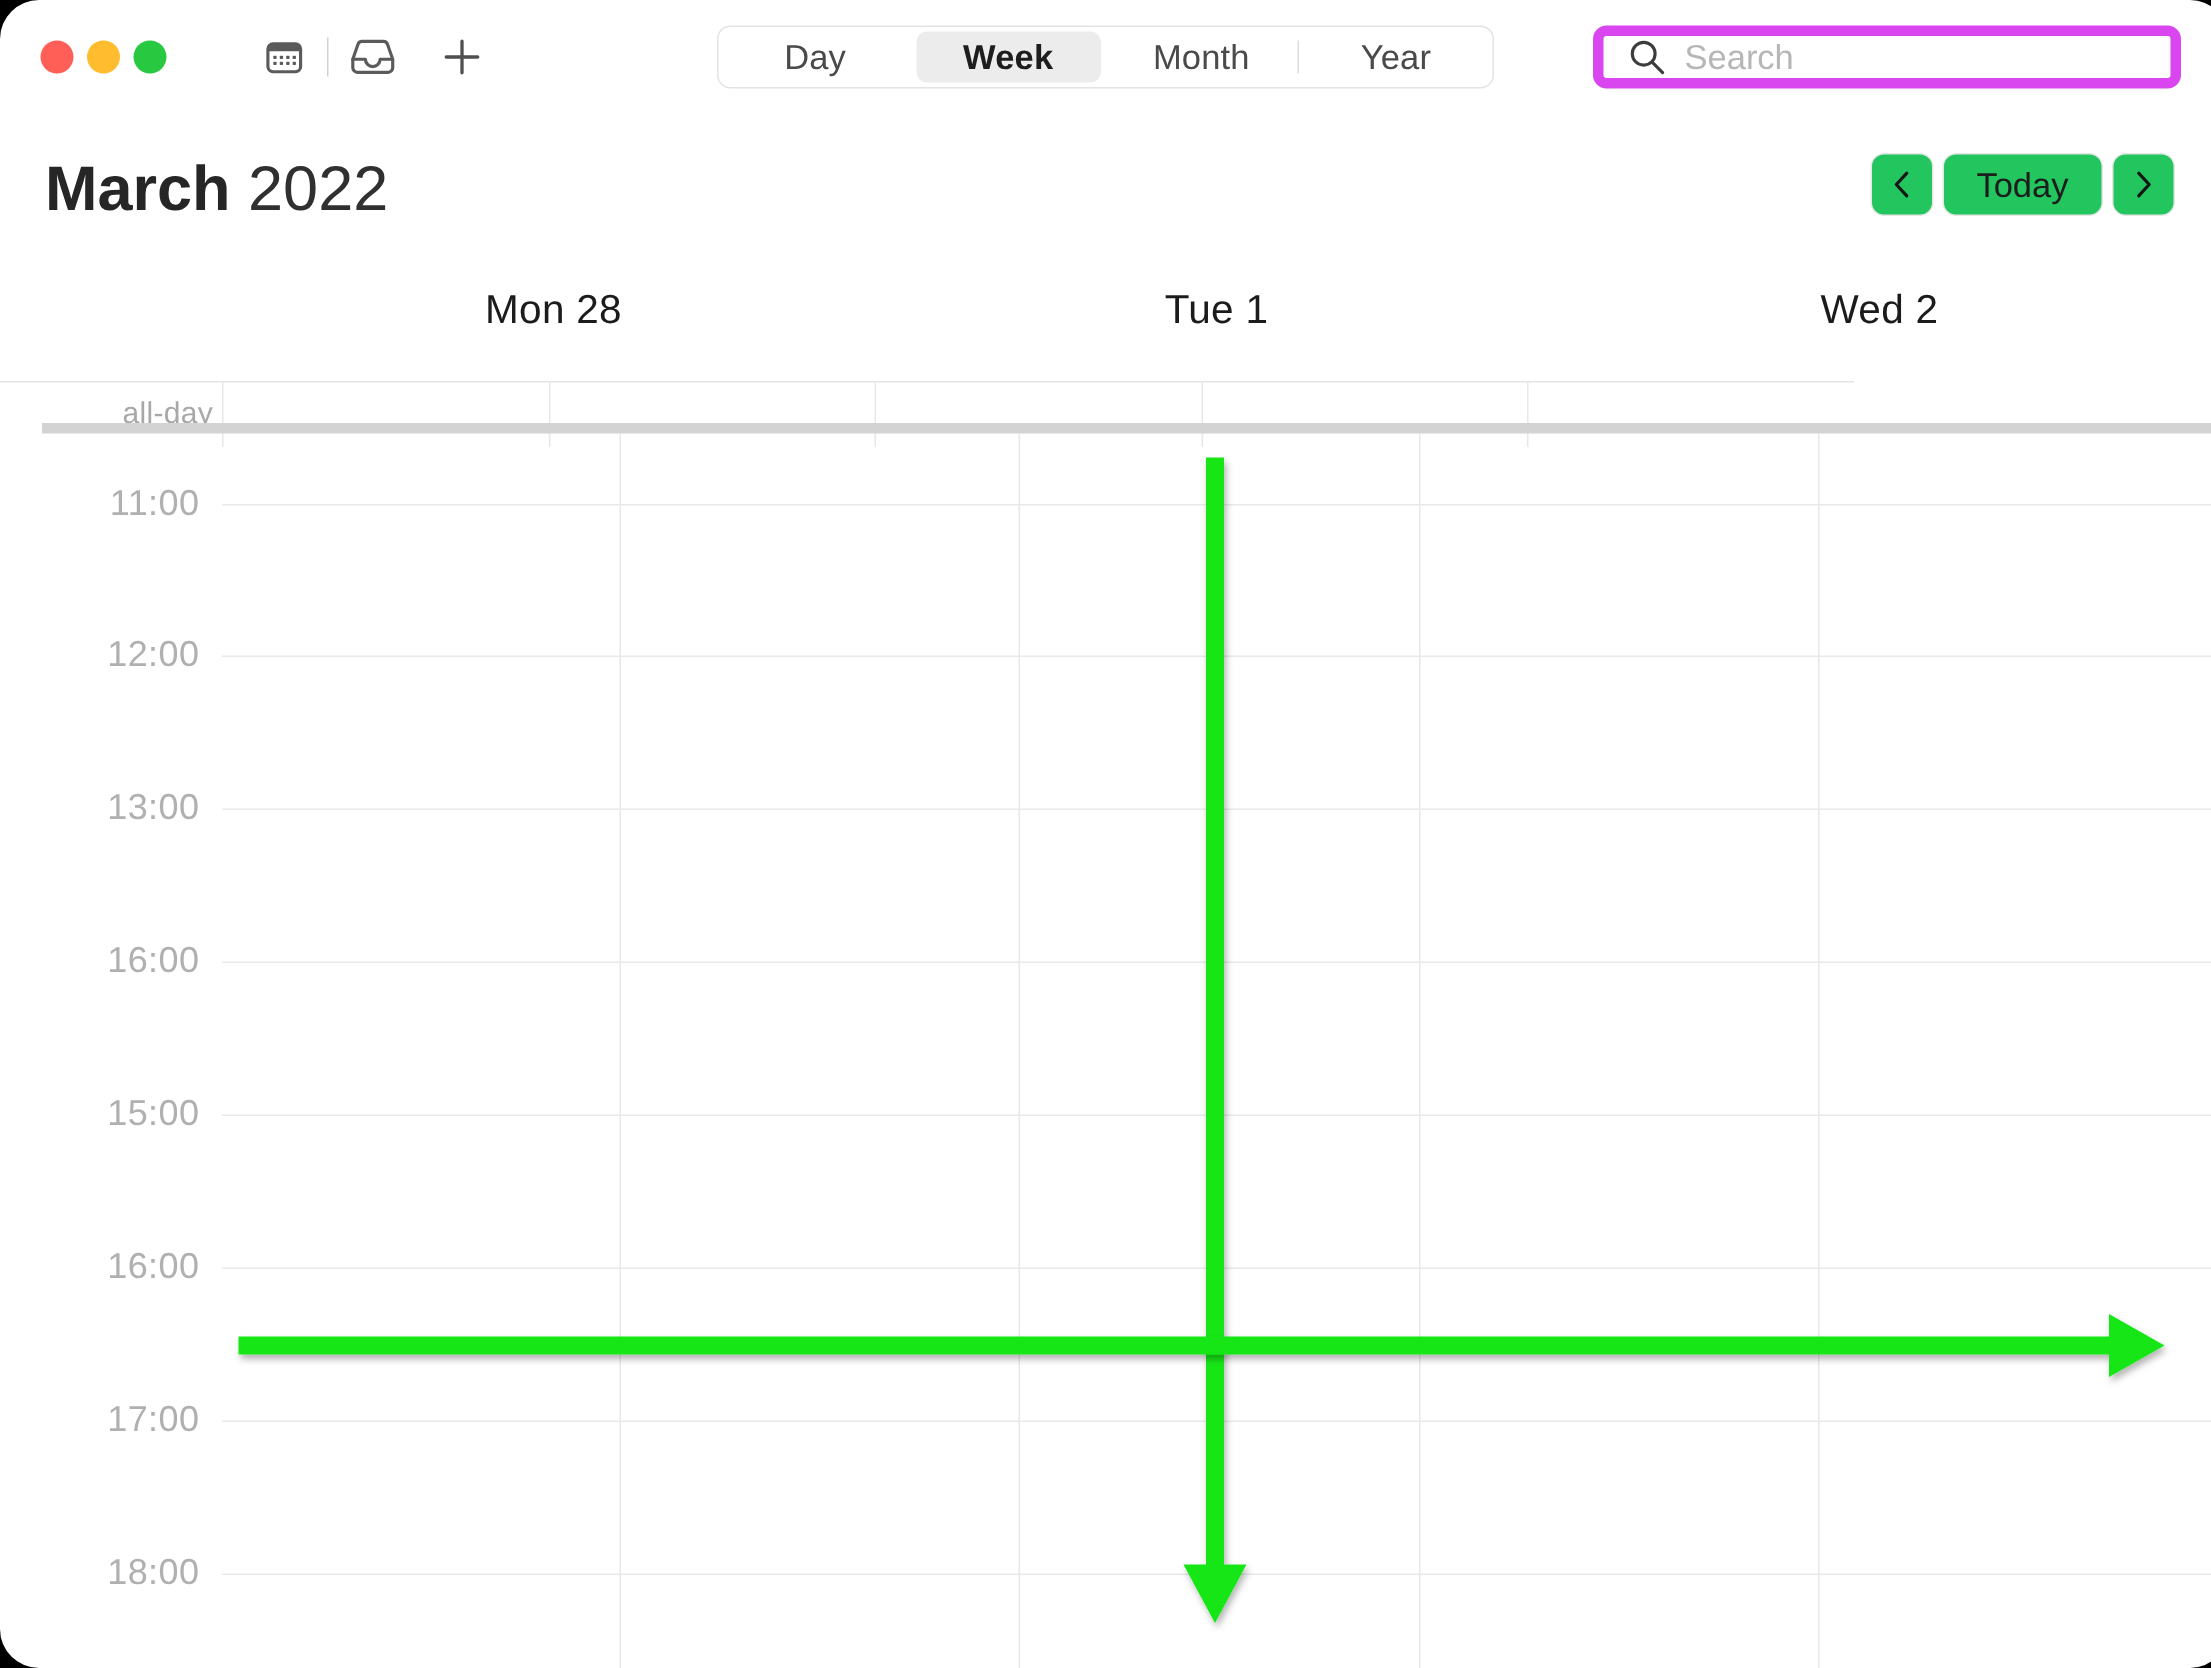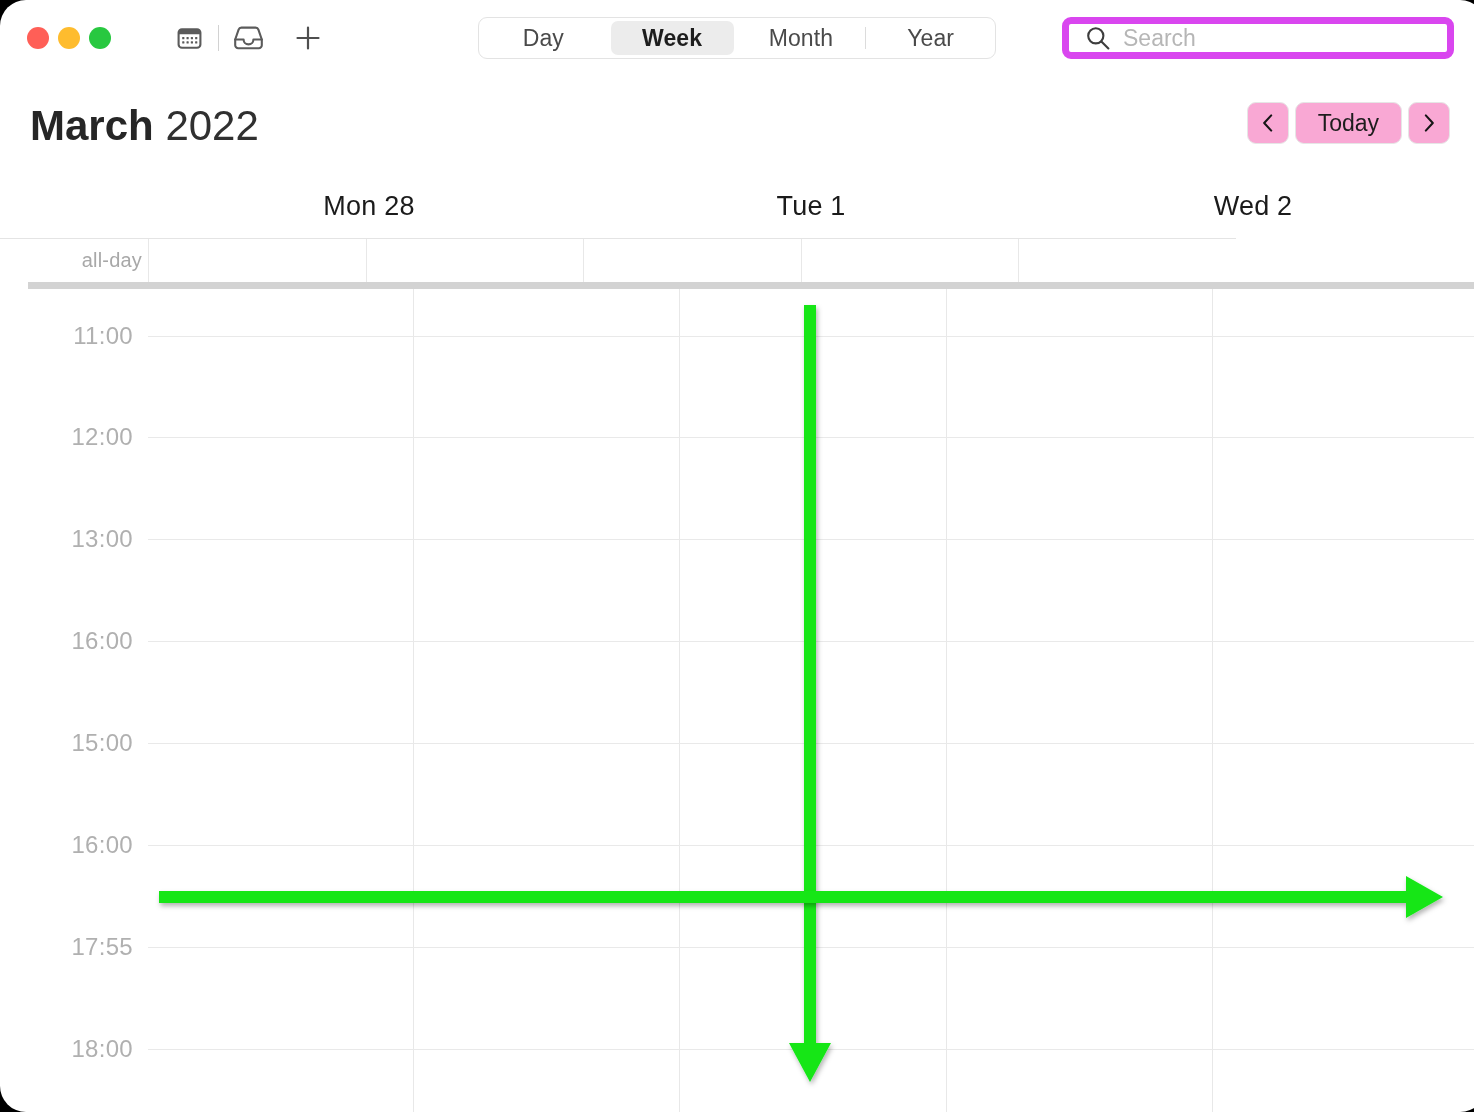--- a/index.html
+++ b/index.html
@@ -169,21 +169,21 @@
     right: 24px;
     top: 12px;
     display: flex;
     align-items: center;
     gap: 6px;
   }
   .nav-btn {
     height: 42px;
     border: 1px solid #e6e6e6;
     border-radius: 9px;
-    background: #f9a8d4;
+    background: #22c55e;
     display: flex;
     align-items: center;
     justify-content: center;
     box-sizing: border-box;
   }
   .nav-arrow { width: 42px; }
   .nav-today {
     padding: 0 22px;
     font-size: 23px;
     color: #1d1d1d;
@@ -206,21 +206,21 @@
     justify-content: center;
     font-size: 27px;
     color: #1b1b1b;
     letter-spacing: 0.2px;
   }
 
   
   #allday {
     position: absolute;
     left: 0;
-    top: 238px;
+    top: 254px;
     width: 1236px;
     height: 44px;
     border-top: 1px solid #e4e4e4;
     box-sizing: border-box;
     display: flex;
   }
   #allday .gutter {
     flex: 0 0 148px;
     display: flex;
     align-items: center;
@@ -410,21 +410,21 @@
     <div class="hour-line" style="top:352px"></div>
     <div class="hour-label" style="top:338px">16:00</div>
 
     <div class="hour-line" style="top:454px"></div>
     <div class="hour-label" style="top:440px">15:00</div>
 
     <div class="hour-line" style="top:556px"></div>
     <div class="hour-label" style="top:542px">16:00</div>
 
     <div class="hour-line" style="top:658px"></div>
-    <div class="hour-label" style="top:644px">17:55</div>
+    <div class="hour-label" style="top:644px">17:00</div>
 
     <div class="hour-line" style="top:760px"></div>
     <div class="hour-label" style="top:746px">18:00</div>
   </div>
 
   <svg id="annotations" viewBox="0 0 1474 1112">
     <defs>
       <filter id="sh" x="-30%" y="-30%" width="180%" height="180%">
         <feDropShadow dx="1.5" dy="3" stdDeviation="2.5" flood-color="#000000" flood-opacity="0.30"></feDropShadow>
       </filter>

